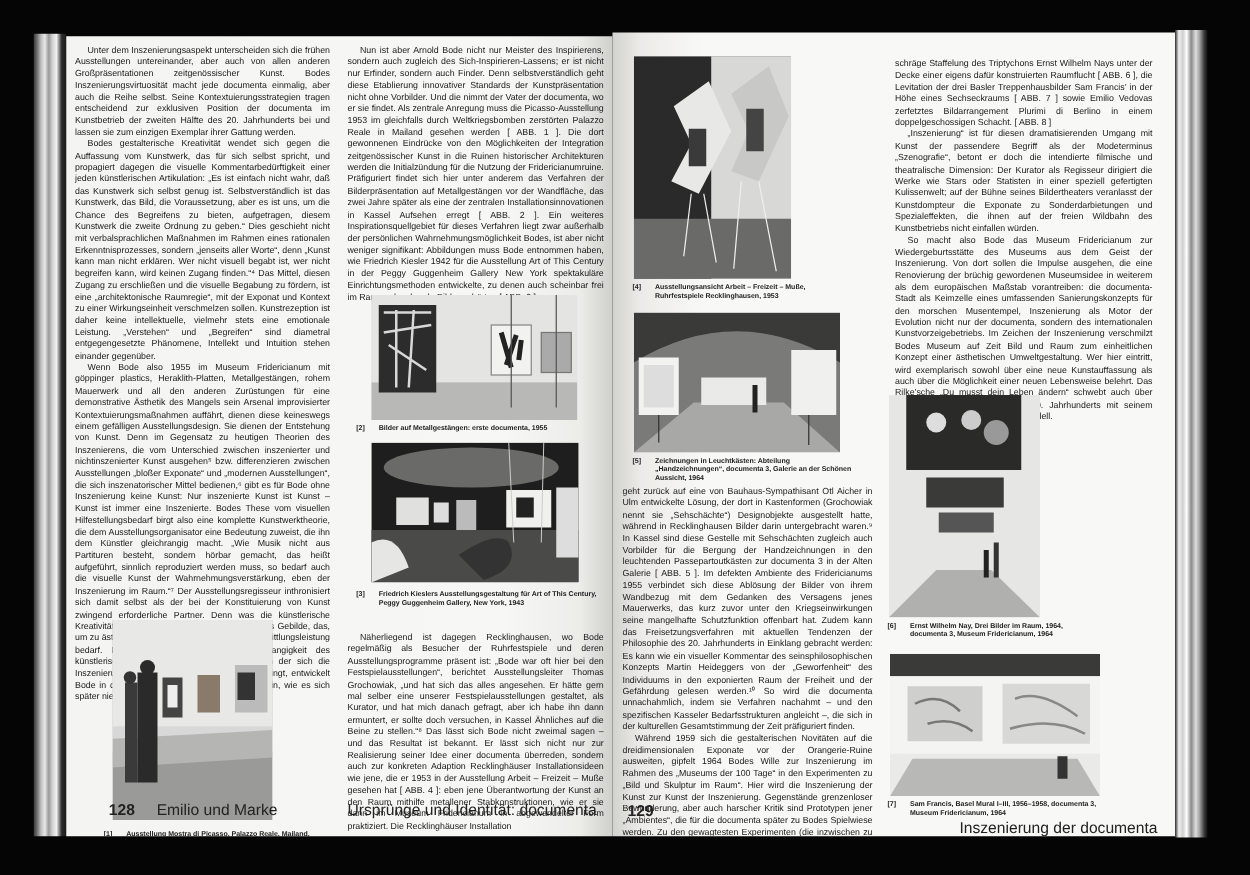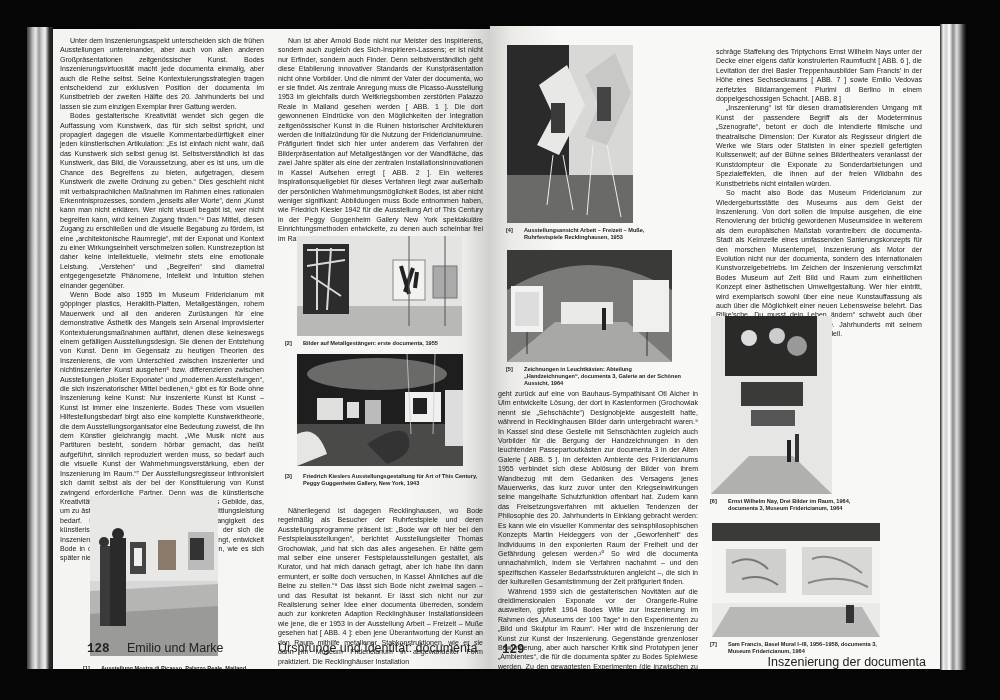--- a/index.html
+++ b/index.html
@@ -11,21 +11,21 @@
     background:linear-gradient(90deg,#2a2a2a 0,#f2f2f2 12%,#cfcfcf 24%,#ffffff 36%,#8a8a8a 50%,#dedede 64%,#a0a0a0 76%,#3a3a3a 90%,#101010 100%);}
   .page{position:absolute;top:29px;height:640px;background:#f7f7f5;overflow:hidden;}
   .page.left{left:53px;width:437px;background:linear-gradient(90deg,#f4f4f2 0,#f7f7f5 80%,#ecece9 94%,#cfcfcc 100%);}
   .page.right{left:490px;width:450px;top:26px;height:643px;background:linear-gradient(90deg,#d2d2cf 0,#ecebe8 5%,#f8f8f6 16%,#f8f8f6 100%);}
   .col{position:absolute;font-size:7.05px;line-height:9.4px;text-align:justify;hyphens:manual;}
   .col p{margin:0;text-indent:10px;}
   .photo{position:absolute;overflow:hidden;}
   .caption{position:absolute;font-size:5.6px;line-height:7.2px;font-weight:bold;color:#222;}
   .caption .num{position:absolute;left:-18px;top:0;font-weight:bold;}
   .footer{position:absolute;font-size:12.5px;color:#222;}
-  .footer .folio{font-weight:bold;margin-right:14px;font-family:Liberation Mono, monospace;}
+  .footer .folio{font-weight:bold;margin-right:14px;}
 </style>
 </head>
 <body>
 
 <div class="book">
   <div class="stack-left"></div>
   <div class="stack-right"></div>
 
   <div class="page left">
     <div class="col" style="left:7px;top:7px;width:204px;">

